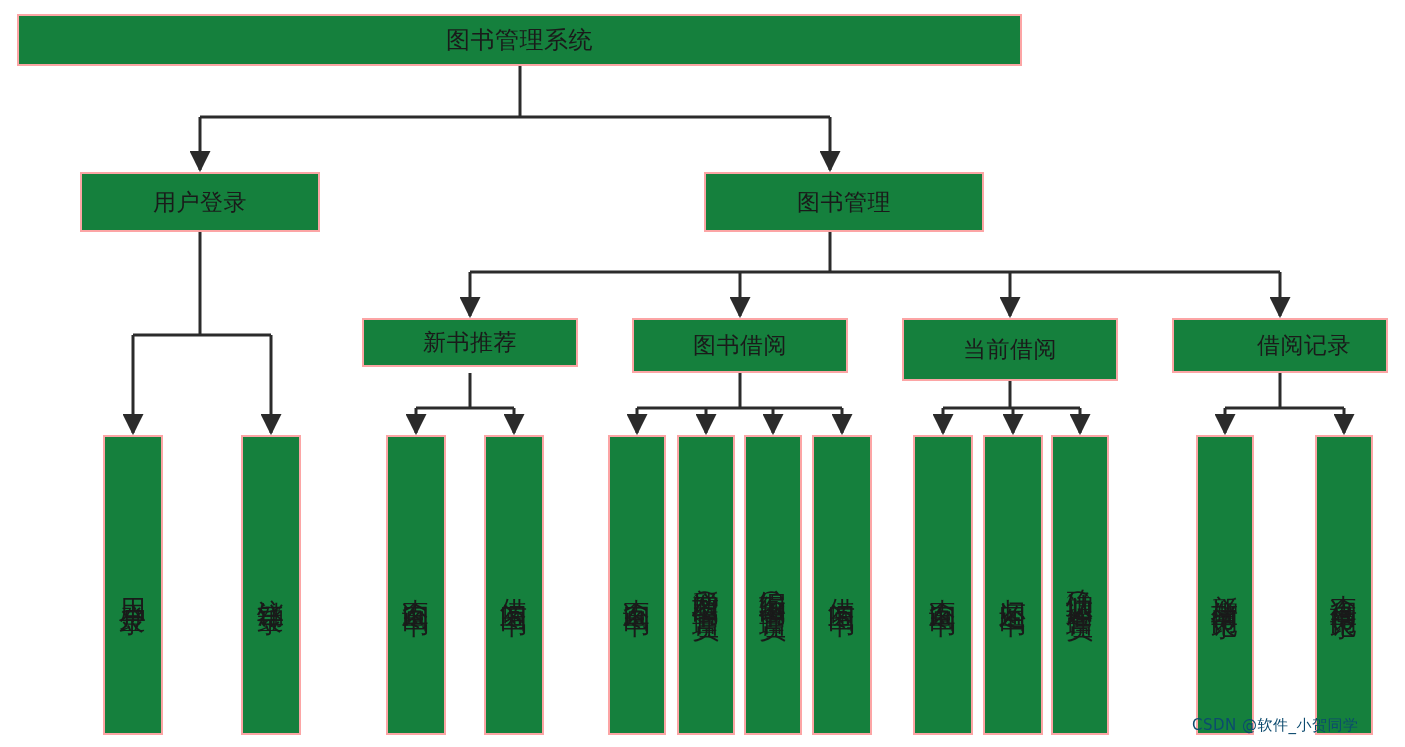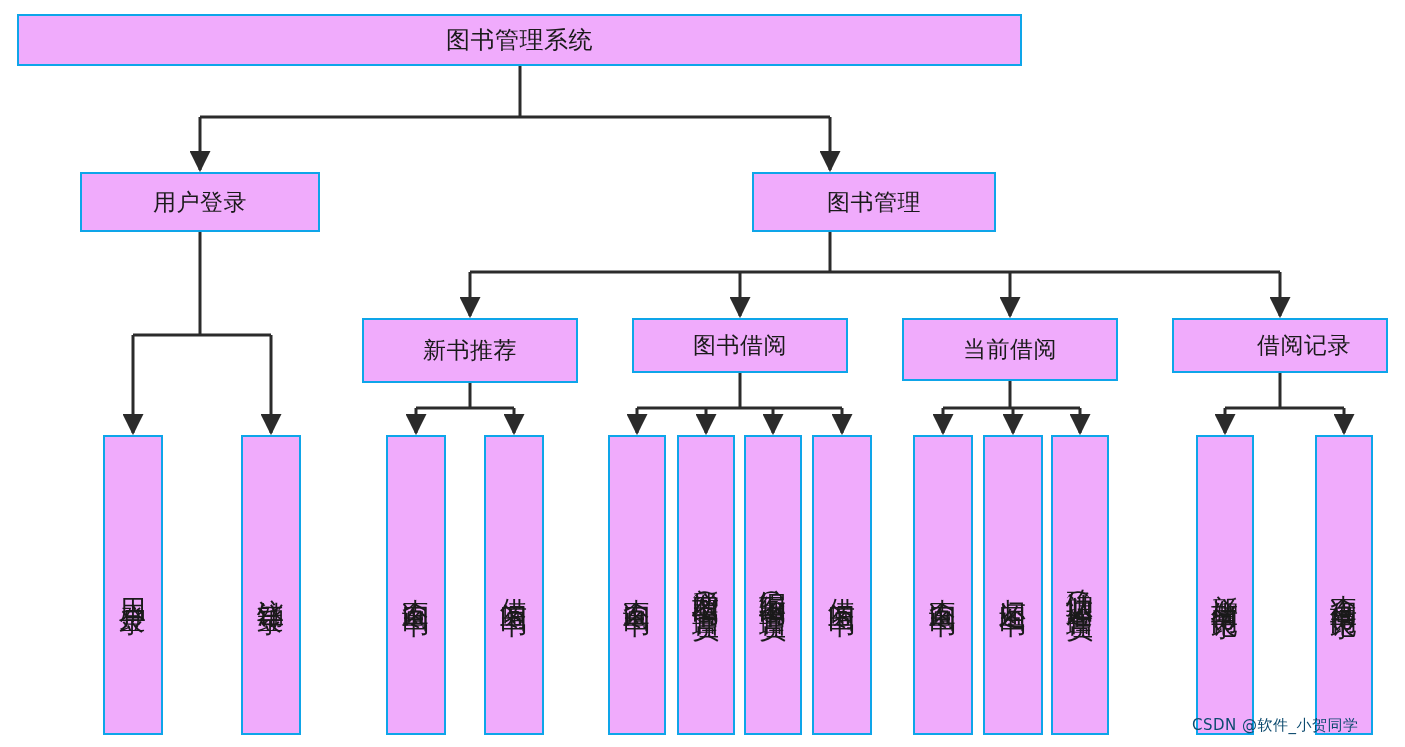--- a/index.html
+++ b/index.html
@@ -21,22 +21,22 @@
   #diagram-svg {
     position: absolute;
     left: 0;
     top: 0;
     width: 1405px;
     height: 747px;
   }
   .node {
     position: absolute;
     box-sizing: border-box;
-    background: #f0abfc;
-    border: 2px solid #0ea5e9;
+    background: #15803d;
+    border: 2px solid #fca5a5;
     display: flex;
     align-items: center;
     justify-content: center;
     color: #1a1a1a;
   }
   .node-label {
     display: block;
     text-align: center;
     line-height: 1.0;
     white-space: nowrap;
@@ -127,25 +127,25 @@
     </g>
   </svg>
 
   <div class="node horiz root" style="left:17px; top:14px; width:1005px; height:52px;">
     <span class="node-label">图书管理系统</span>
   </div>
 
   <div class="node horiz" style="left:80px; top:172px; width:240px; height:60px;">
     <span class="node-label">用户登录</span>
   </div>
-  <div class="node horiz" style="left:752px; top:172px; width:244px; height:60px;">
+  <div class="node horiz" style="left:704px; top:172px; width:280px; height:60px;">
     <span class="node-label">图书管理</span>
   </div>
 
-  <div class="node horiz" style="left:362px; top:318px; width:216px; height:65px;">
+  <div class="node horiz" style="left:362px; top:318px; width:216px; height:49px;">
     <span class="node-label">新书推荐</span>
   </div>
   <div class="node horiz" style="left:632px; top:318px; width:216px; height:55px;">
     <span class="node-label">图书借阅</span>
   </div>
   <div class="node horiz" style="left:902px; top:318px; width:216px; height:63px;">
     <span class="node-label">当前借阅</span>
   </div>
   <div class="node horiz" style="left:1172px; top:318px; width:216px; height:55px;padding-left:48px;">
     <span class="node-label">借阅记录</span>

